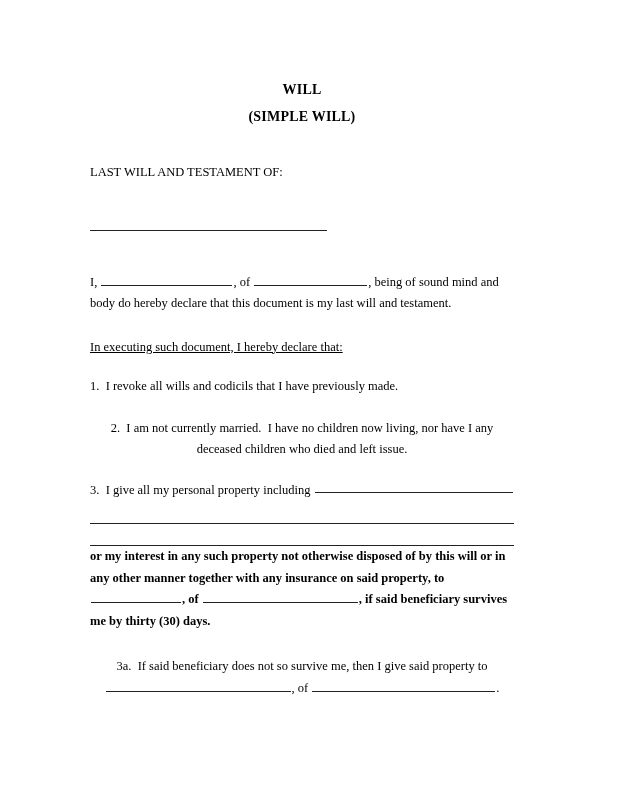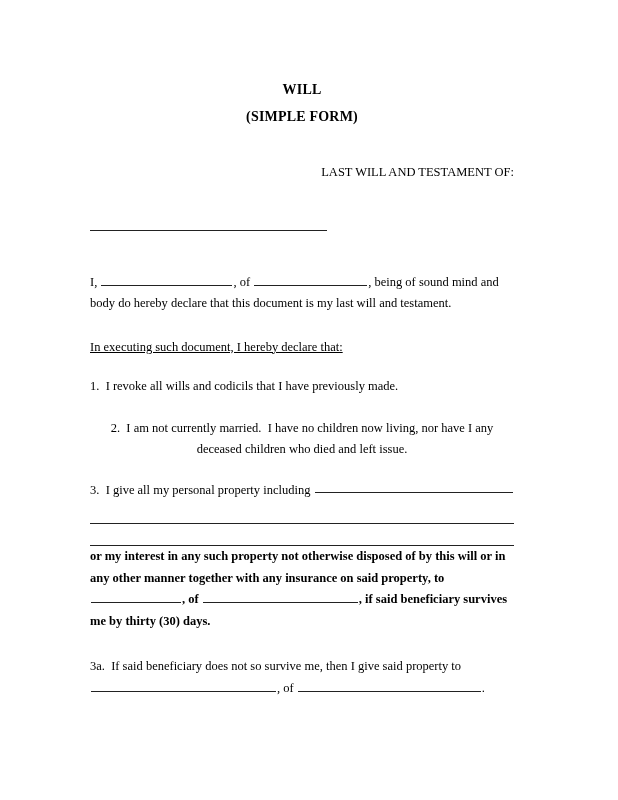--- a/index.html
+++ b/index.html
@@ -28,35 +28,34 @@
   .titles {
     margin-top: 76px;
     text-align: center;
     font-weight: bold;
     font-size: 14px;
     line-height: 27px;
     letter-spacing: 0.2px;
   }
   .heading {
     margin: 32px 0 0 0;
-    text-align: right;
   }
   .name-line {
     width: 237px;
     height: 46px;
     border-bottom: 1.5px solid #222222;
   }
   p.para {
     margin: 34px 0 0 0;
   }
   .mt41 { margin-top: 41px !important; }
   .mt22 { margin-top: 22px !important; text-decoration: underline; }
   .mt18 { margin-top: 18px !important; }
   .mt20 { margin-top: 20px !important; text-align: center; }
-  .mt24 { margin-top: 24px !important; }
+  .mt24 { margin-top: 24px !important; text-align: center; }
   .m0   { margin-top: 0 !important; font-weight: bold; }
   .blank {
     display: inline-block;
     height: 12px;
     border-bottom: 1.5px solid #222222;
     margin: 0 1px;
   }
   .w131 { width: 131px; }
   .w113 { width: 113px; }
   .w90  { width: 90px; }
@@ -83,21 +82,21 @@
   }
 </style>
 </head>
 <body>
 
 <div class="page">
   <div class="content">
 
     <div class="titles">
       <div>WILL</div>
-      <div>(SIMPLE FORM)</div>
+      <div>(SIMPLE WILL)</div>
     </div>
 
     <p class="heading">LAST WILL AND TESTAMENT OF:</p>
 
     <div class="name-line"></div>
 
     <p class="para mt41"><span>I,</span>
       <span class="blank w131"></span><span>, of</span>
       <span class="blank w113"></span><span>, being of sound mind and body do hereby declare that this document is my last will and testament.</span></p>
 

